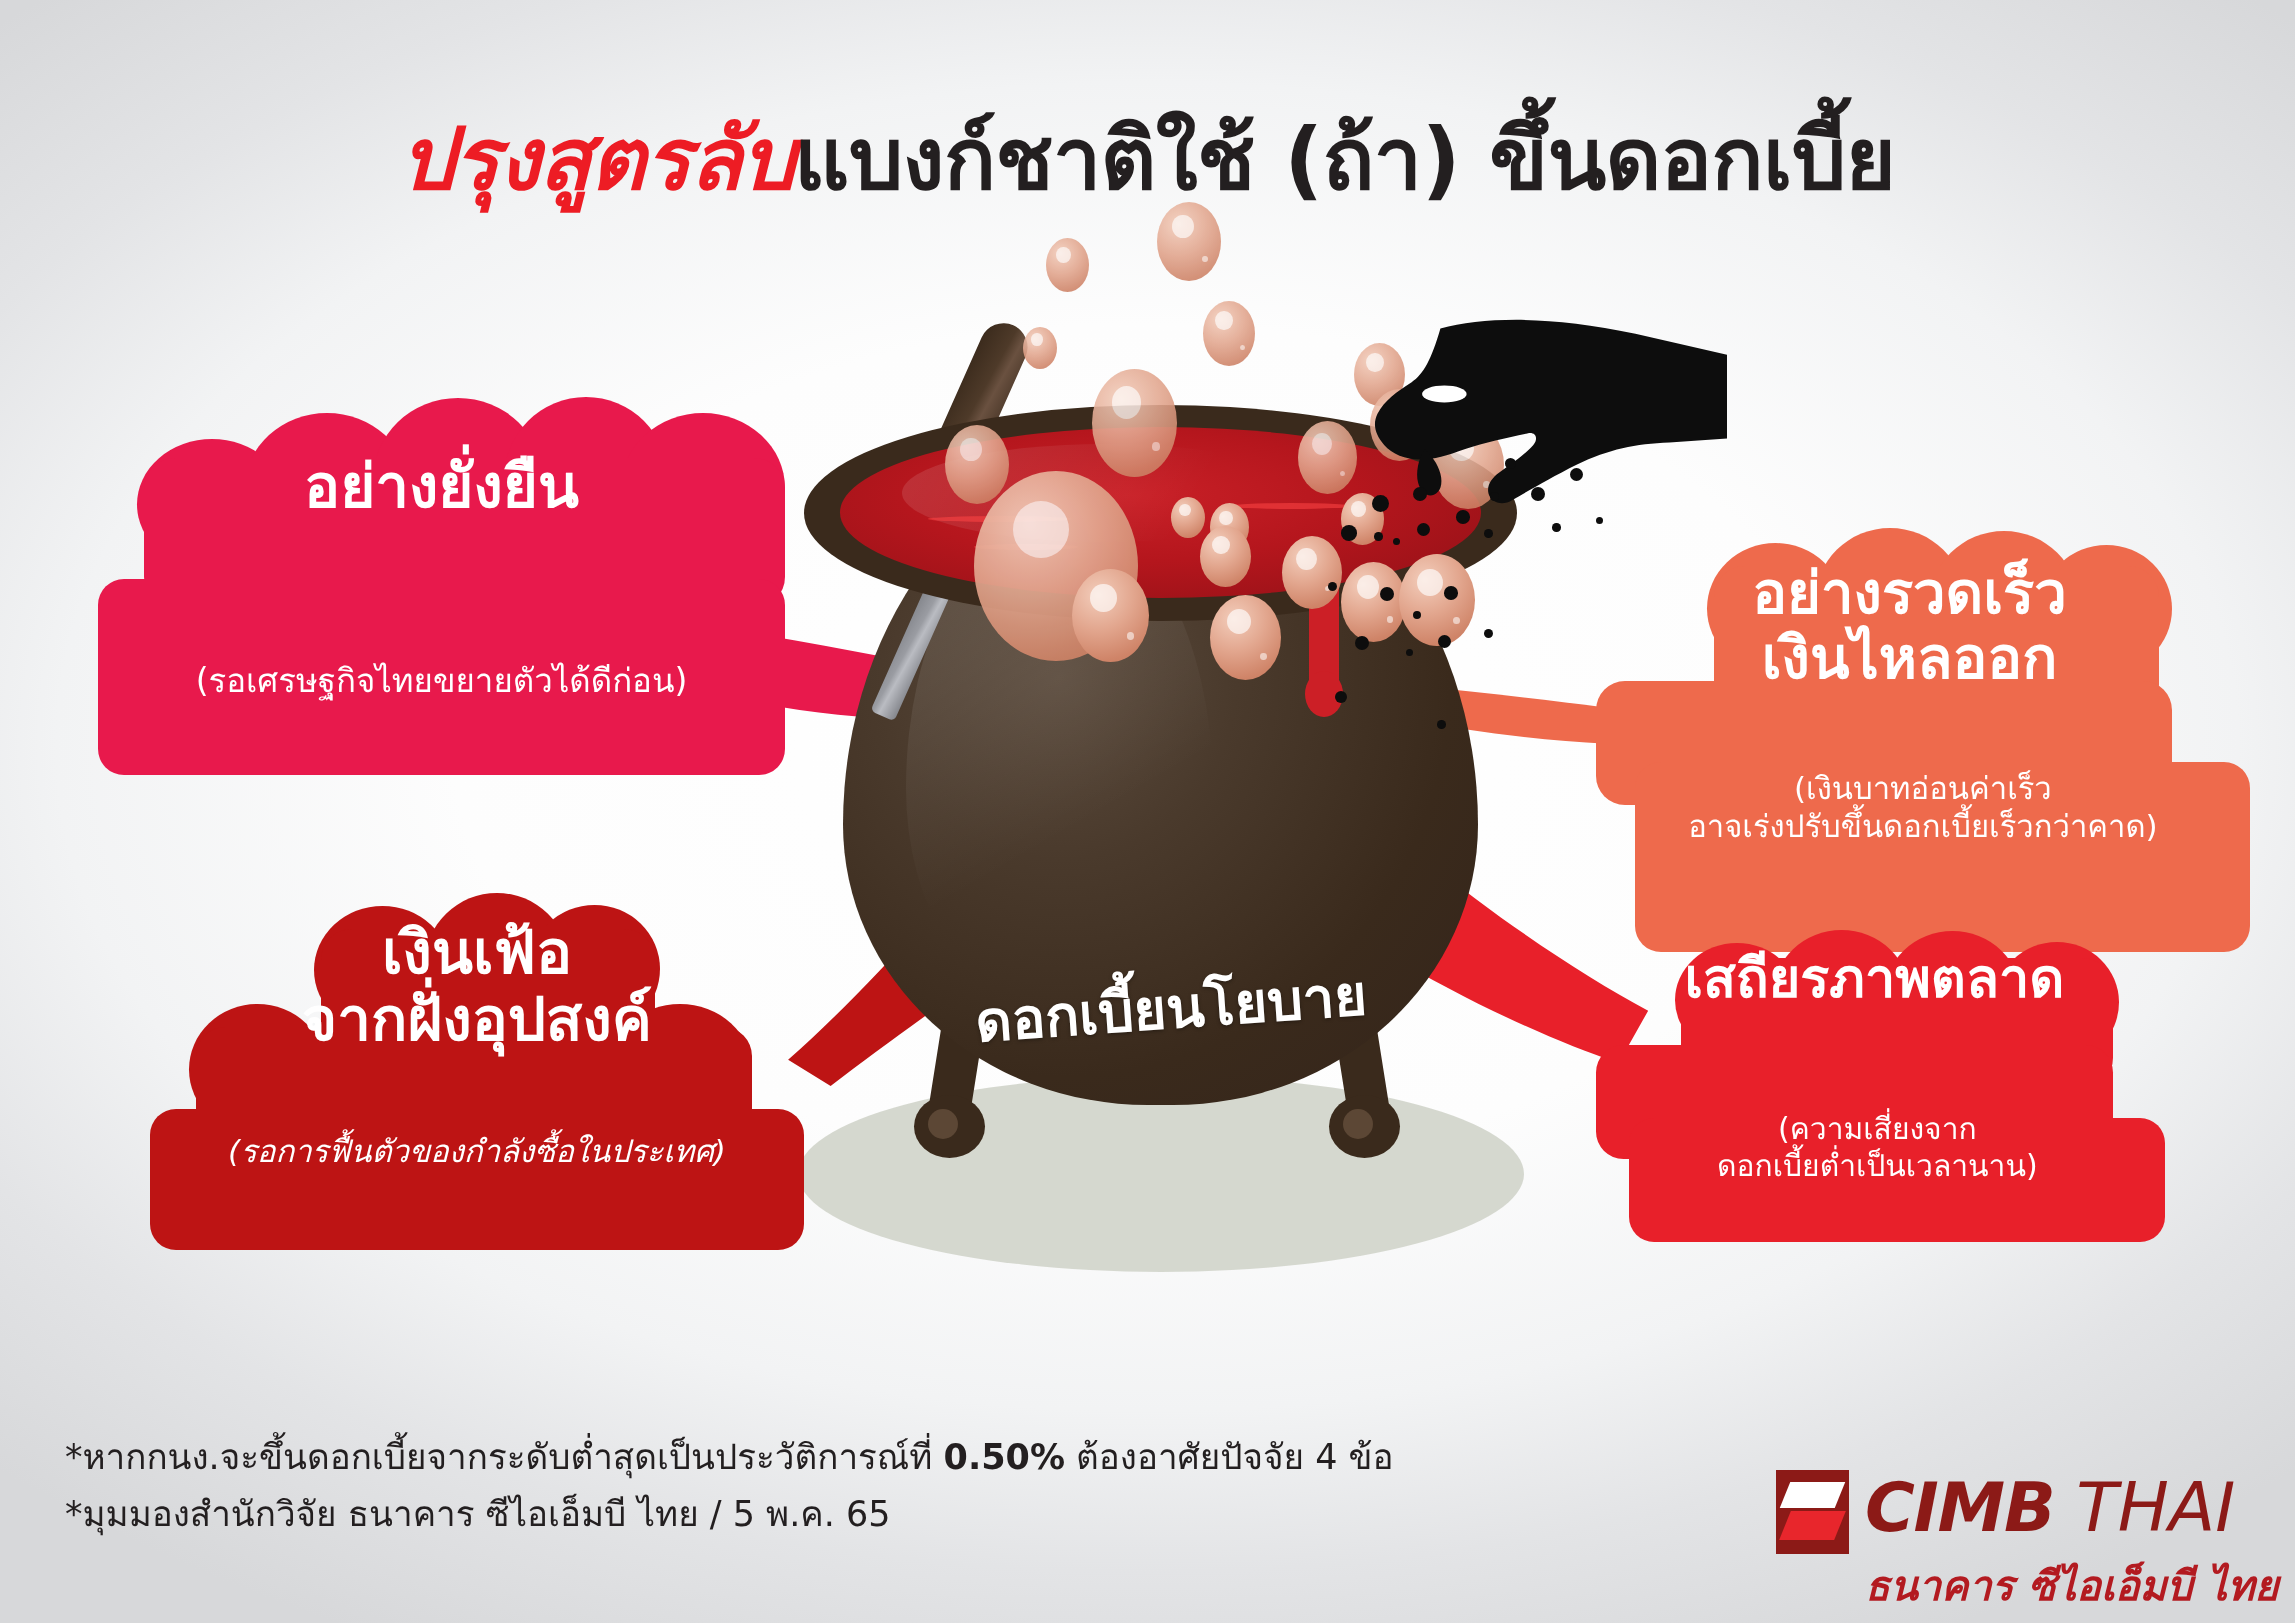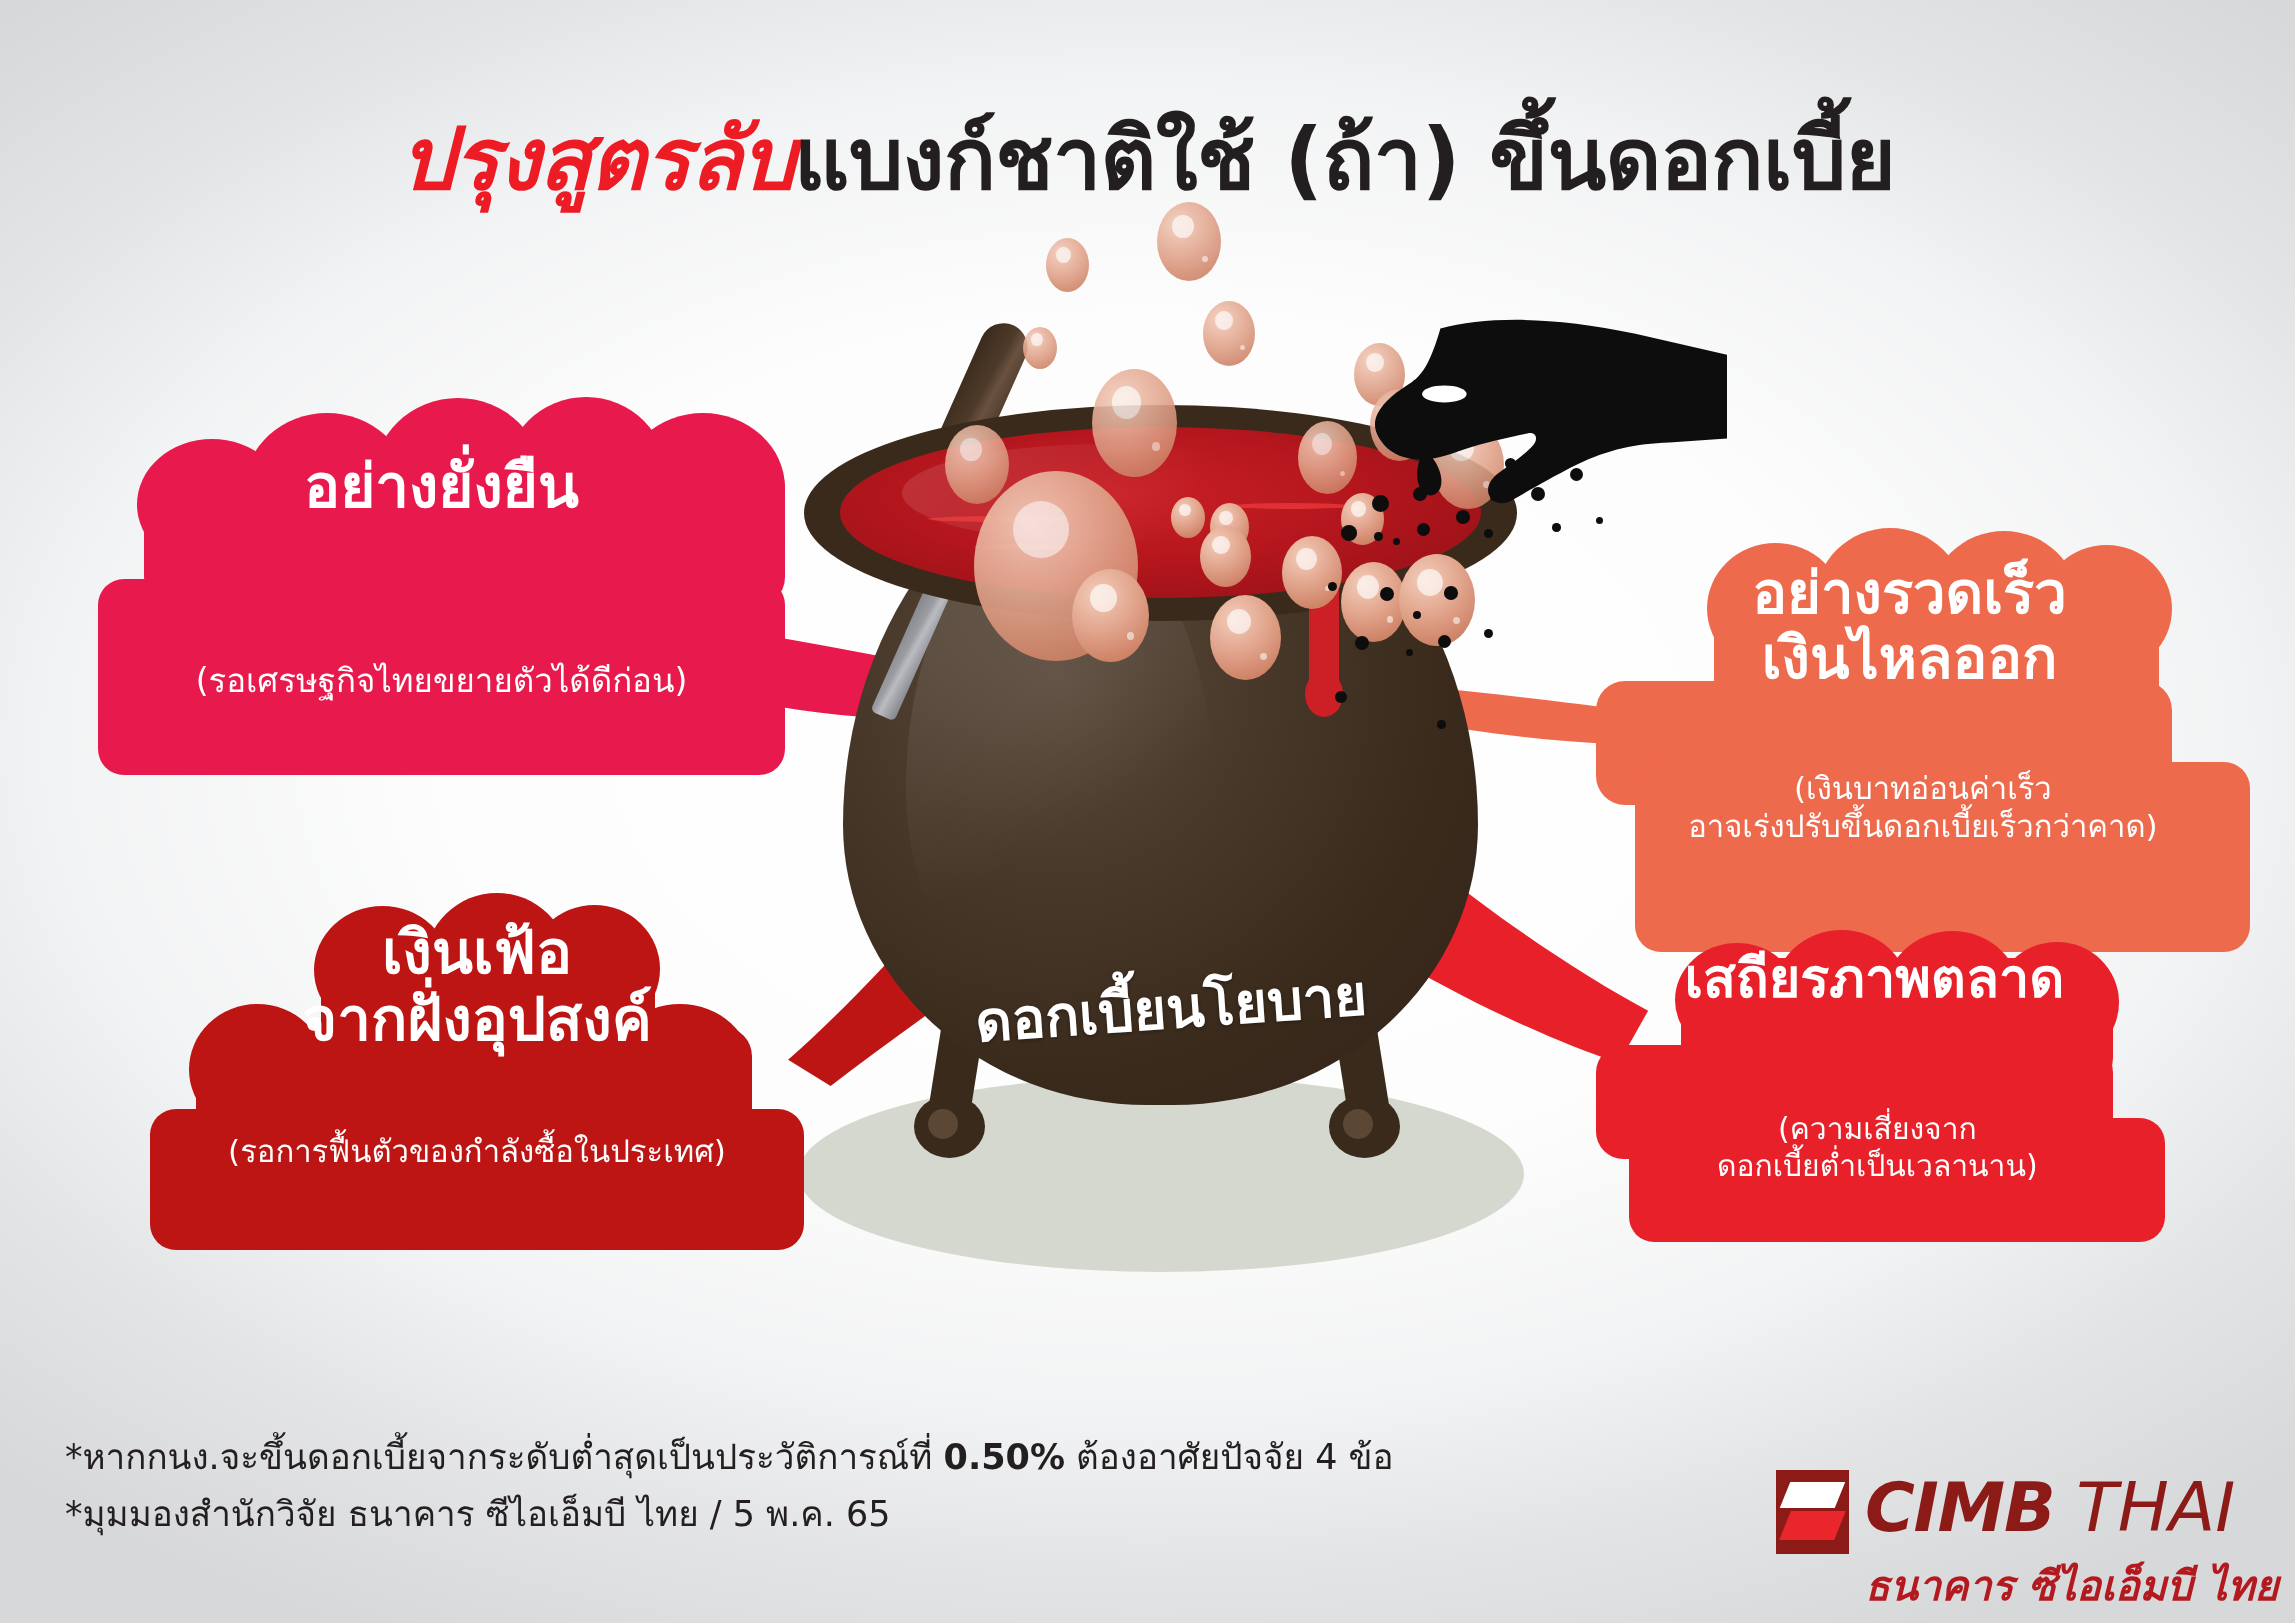--- a/index.html
+++ b/index.html
@@ -358,21 +358,21 @@
       <div class="plate" style="left:171px;top:36px;width:334px;height:141px;background:#bd1414;"></div>
       <div class="blob" style="left:39px;top:111px;width:137px;height:131px;background:#bd1414;"></div>
       <div class="blob" style="left:458px;top:111px;width:144px;height:131px;background:#bd1414;"></div>
       <div class="plate" style="left:46px;top:134px;width:556px;height:124px;background:#bd1414;border-radius:29px;"></div>
       <div class="plate" style="left:0px;top:216px;width:654px;height:141px;background:#bd1414;border-radius:26px;"></div>
     </div>
     <div class="headline" style="position:absolute;left:0;top:26px;width:654px;">
       <div>เงินเฟ้อ</div>
       <div>จากฝั่งอุปสงค์</div>
     </div>
-    <div class="sub" style="position:absolute;left:0;top:239px;width:654px;font-size:31px;">
+    <div class="sub" style="position:absolute;left:0;top:239px;width:654px;font-size:31px;font-style:italic;">
       <div>(รอการฟื้นตัวของกำลังซื้อในประเทศ)</div>
     </div>
   </div>
 
   <div class="box box-br">
     <div class="cloud">
       <div class="blob" style="left:46px;top:7.9px;width:124px;height:114px;background:#e8202a;"></div>
       <div class="blob" style="left:144px;top:-5.2px;width:137px;height:131px;background:#e8202a;"></div>
       <div class="blob" style="left:255px;top:-3.9px;width:137px;height:131px;background:#e8202a;"></div>
       <div class="blob" style="left:366px;top:6.5px;width:124px;height:121px;background:#e8202a;"></div>

